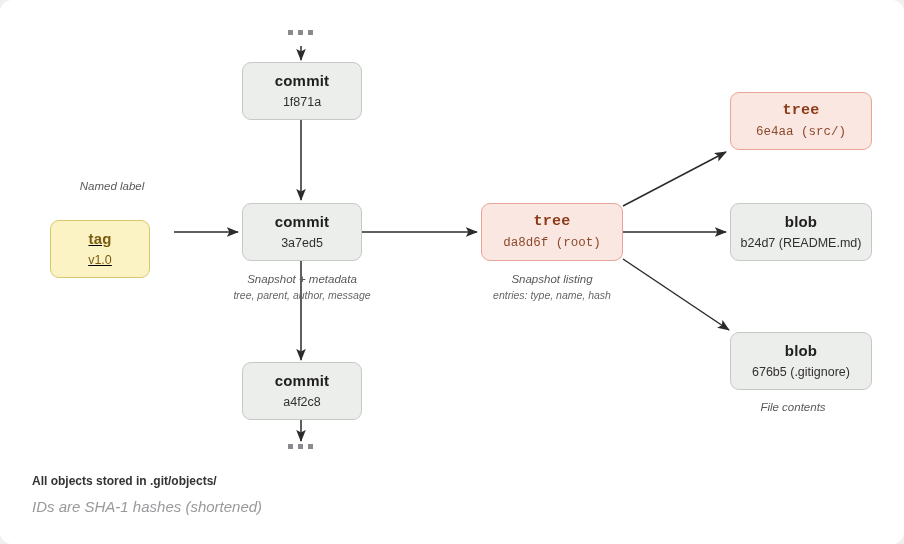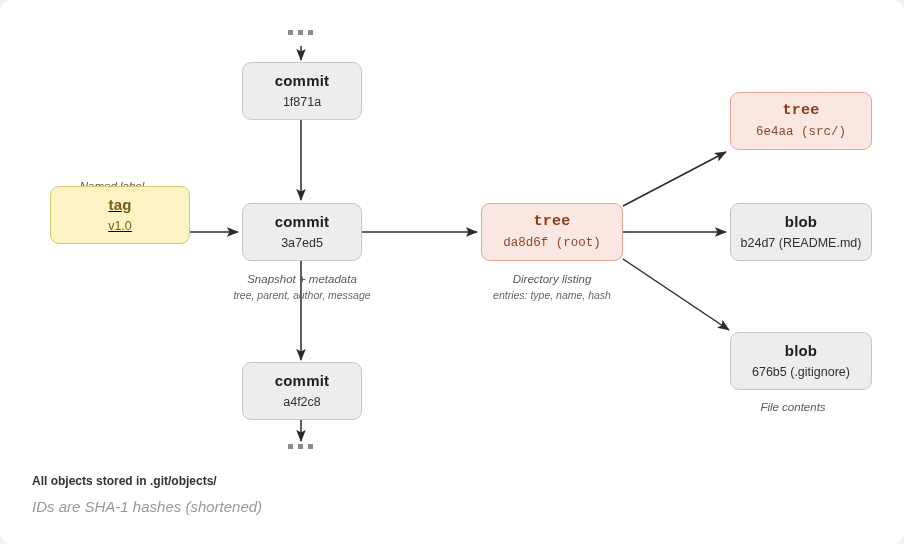--- a/index.html
+++ b/index.html
@@ -137,21 +137,21 @@
 
   <div class="node gray" style="left:242px; top:62px; width:120px; height:58px;">
     <div class="n-type">commit</div>
     <div class="n-id">1f871a</div>
   </div>
 
   <div class="caption" style="left:48px; top:178px; width:128px;">
     <span>Named label</span>
   </div>
 
-  <div class="node yellow" style="left:50px; top:186px; width:140px; height:58px;text-decoration:underline;">
+  <div class="node yellow" style="left:50px; top:220px; width:100px; height:58px;text-decoration:underline;">
     <div class="n-type">tag</div>
     <div class="n-id">v1.0</div>
   </div>
 
   <div class="node gray" style="left:242px; top:203px; width:120px; height:58px;">
     <div class="n-type">commit</div>
     <div class="n-id">3a7ed5</div>
   </div>
 
   <div class="caption" style="left:181px; top:271px; width:242px;">
@@ -169,21 +169,21 @@
       <i></i>
       <i></i>
   </div>
 
   <div class="node salmon" style="left:481px; top:203px; width:142px; height:58px;">
     <div class="n-type">tree</div>
     <div class="n-id">da8d6f (root)</div>
   </div>
 
   <div class="caption" style="left:452px; top:271px; width:200px;">
-    <div>Directory listing</div>
+    <div>Snapshot listing</div>
     <div class="c-sub">entries: type, name, hash</div>
   </div>
 
   <div class="node salmon" style="left:730px; top:92px; width:142px; height:58px;">
     <div class="n-type">tree</div>
     <div class="n-id">6e4aa (src/)</div>
   </div>
 
   <div class="node gray" style="left:730px; top:203px; width:142px; height:58px;">
     <div class="n-type">blob</div>

